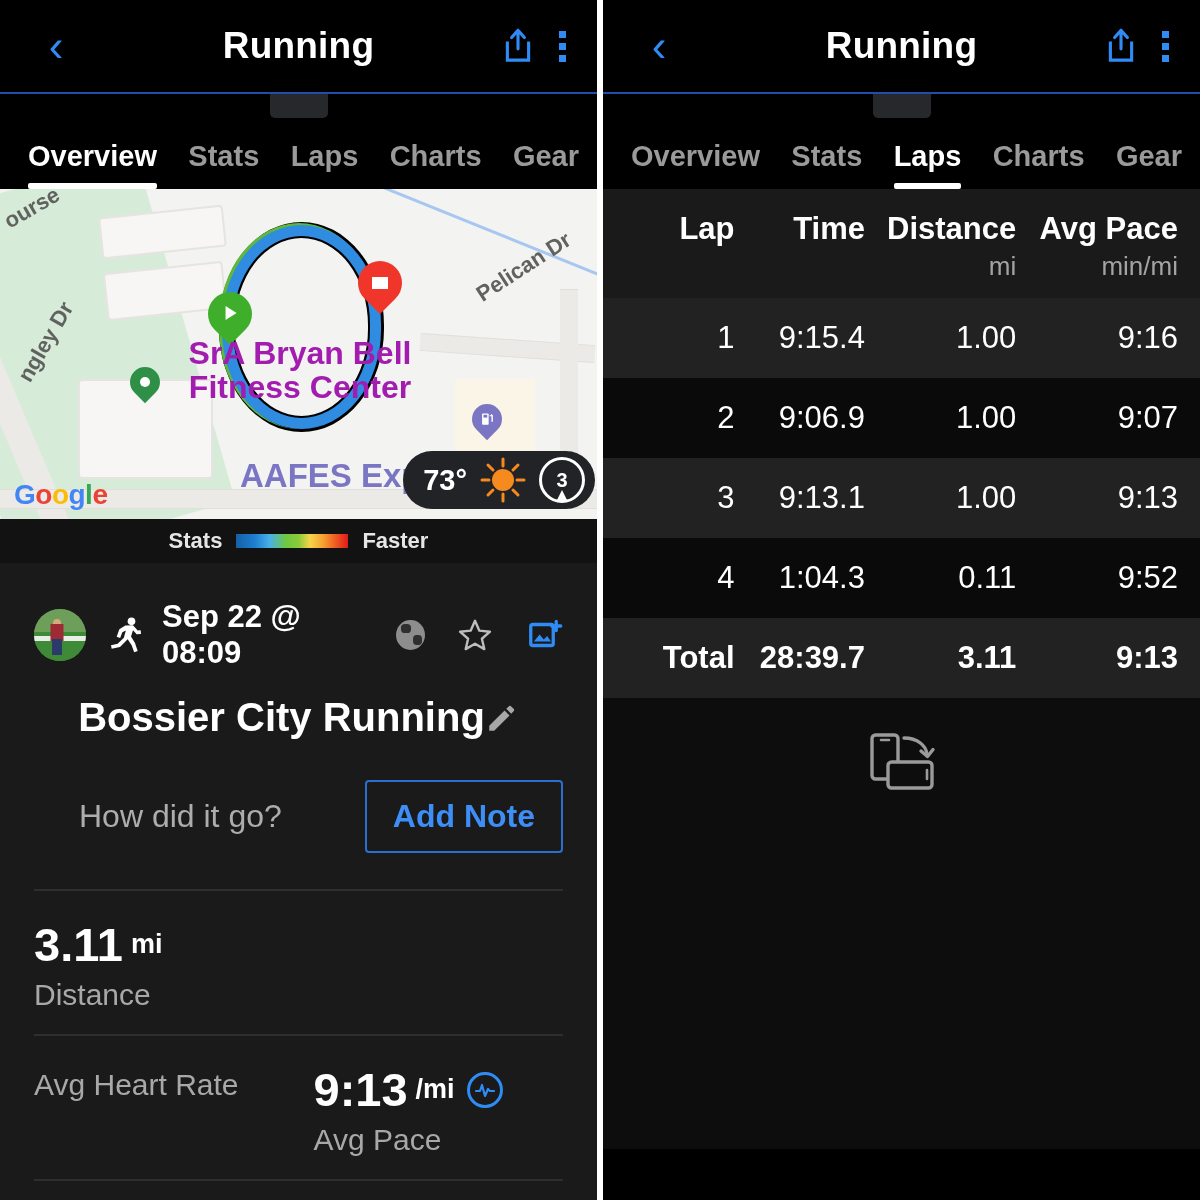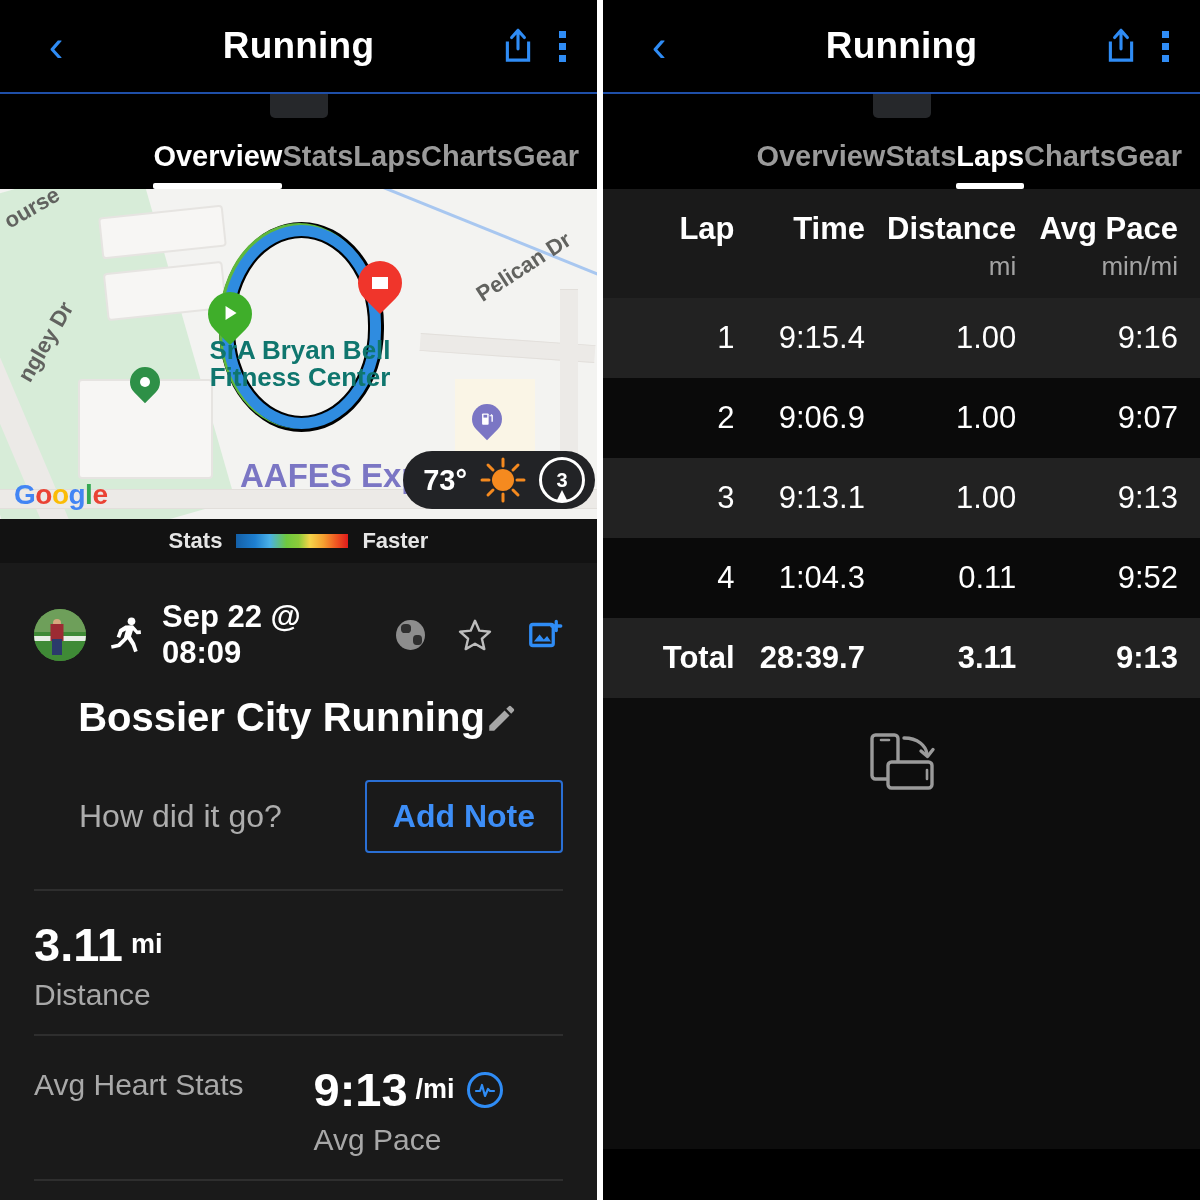--- a/index.html
+++ b/index.html
@@ -28,34 +28,34 @@
   }
   .appbar-actions { margin-left:auto; display:flex; align-items:center; gap:22px; padding-right:30px; z-index:2; }
   .ic { display:flex; align-items:center; justify-content:center; cursor:pointer; }
   .dots { display:flex; flex-direction:column; gap:5px; align-items:center; justify-content:center; width:10px; }
   .dots i { display:block; width:7px; height:7px; background:#2f8cf5; }
   .hairline-blue { height:2px; background:#1f4fa8; width:100%; }
 
   
   .tabbar { background:#000; height:95px; position:relative; display:flex; align-items:flex-end; }
   .tab-notch { position:absolute; top:0; left:50%; transform:translateX(-50%); width:58px; height:24px; background:#26282b; border-radius:0 0 5px 5px; }
-  .tabs { display:flex; width:100%; align-items:flex-end; justify-content:flex-end; padding:0 18px 0 28px; }
+  .tabs { display:flex; width:100%; align-items:flex-end; justify-content:space-between; padding:0 18px 0 28px; }
   .tab { position:relative; padding-bottom:16px; cursor:pointer; color:#9a9a9a; font-size:29px; font-weight:bold; white-space:nowrap; }
   .tab.active { color:#fff; }
   .tab.active .tab-underline { position:absolute; left:0; right:0; bottom:0; height:6px; background:#fff; border-radius:2px; }
 
   
   .map { position:relative; height:330px; background:#f3f3f1; overflow:hidden; }
   .map-park { position:absolute; left:-40px; top:-10px; width:230px; height:360px; background:#d7ecd8; transform:rotate(-16deg); }
   .road { position:absolute; background:#eceae7; border-top:1.5px solid #e2dfdb; border-bottom:1.5px solid #e2dfdb; }
   .bldg { position:absolute; border:2px solid #e6e4e1; background:#f7f6f4; border-radius:4px; }
   .bldg-tan { position:absolute; background:#faf5e6; }
   .waterline { position:absolute; background:#a8c7f0; height:3px; }
   .maplabel { position:absolute; color:#61625f; font-weight:bold; white-space:nowrap; font-size:22px; }
-  .lbl-green { color:#0f766e; font-weight:bold; font-size:26px; text-align:center; line-height:1.05; }
+  .lbl-green { color:#a21caf; font-weight:bold; font-size:32px; text-align:center; line-height:1.05; }
   .lbl-purple { color:#7b76c4; font-weight:bold; font-size:33px; }
   .track-outer { position:absolute; left:219px; top:33px; width:165px; height:210px; border:16px solid #000; border-radius:84px/105px; }
   .track-blue { position:absolute; left:222px; top:36px; width:159px; height:204px; border:11px solid #2f8ce0; border-radius:82px/102px; }
   .track-green { position:absolute; left:219px; top:34px; width:160px; height:206px; border-left:6px solid #5fb83c; border-top:6px solid #5fb83c; border-right:0; border-bottom:0; border-radius:82px/103px; }
   .pin { position:absolute; width:44px; height:44px; }
   .pin-body { width:44px; height:44px; border-radius:50% 50% 50% 0; transform:rotate(-45deg); display:flex; align-items:center; justify-content:center; }
   .pin-green .pin-body { background:#3fae2a; }
   .pin-red .pin-body { background:#f0352b; }
   .pin-tri { width:0; height:0; border-left:11px solid #fff; border-top:7px solid transparent; border-bottom:7px solid transparent; transform:rotate(45deg); margin-left:3px; }
   .pin-sq { width:16px; height:12px; background:#fff; transform:rotate(45deg); }
@@ -323,21 +323,21 @@
               <span class="stat-unit">mi</span>
             </div>
             <div class="stat-label">Distance</div>
           </div>
         </div>
       </div>
 
       <div class="stat-block">
         <div class="stat-row2">
           <div class="stat-cell">
-            <div class="stat-label">Avg Heart Stats</div>
+            <div class="stat-label">Avg Heart Rate</div>
           </div>
           <div class="stat-cell">
             <div class="stat-value">
               <span>9:13</span>
               <span class="stat-unit">/mi</span>
               <span class="hr-badge">
                 <svg width="24" height="24" viewBox="0 0 24 24" fill="none" stroke="#2f8cf5" stroke-width="2.2">
                   <path d="M3 13 L7 13 L9 7 L12 18 L15 11 L17 13 L21 13" stroke-linecap="round" stroke-linejoin="round"></path>
                 </svg>
               </span>

